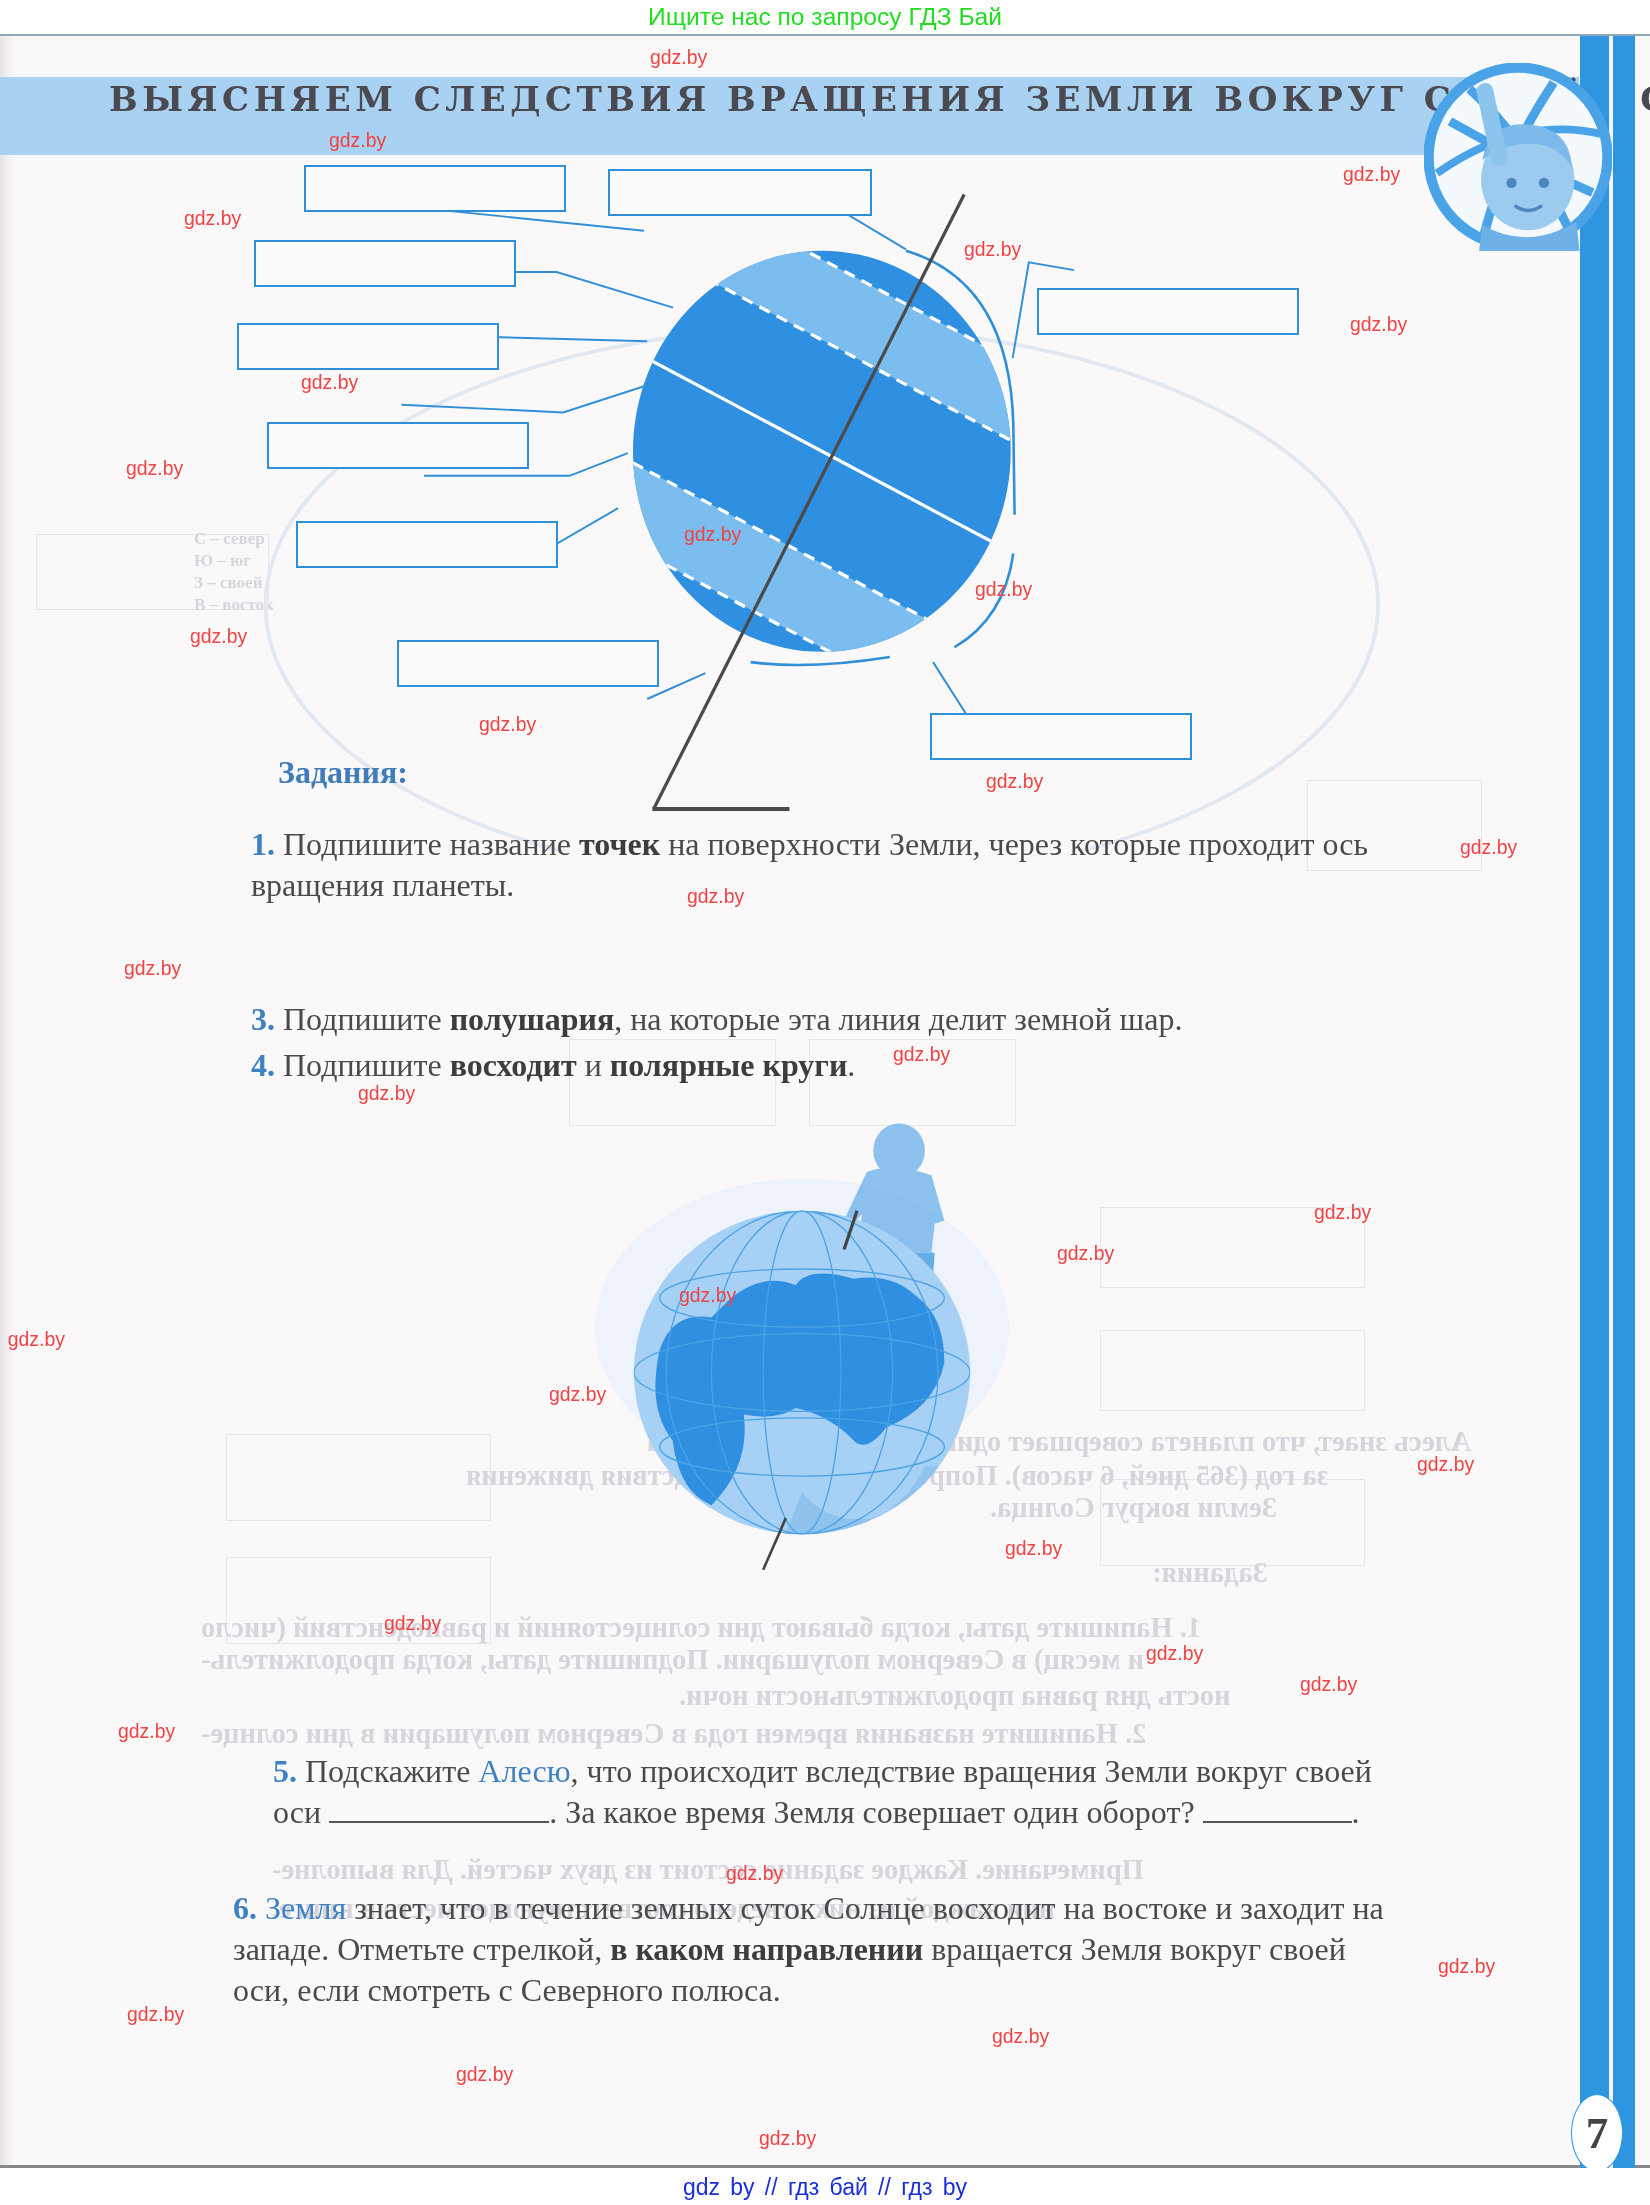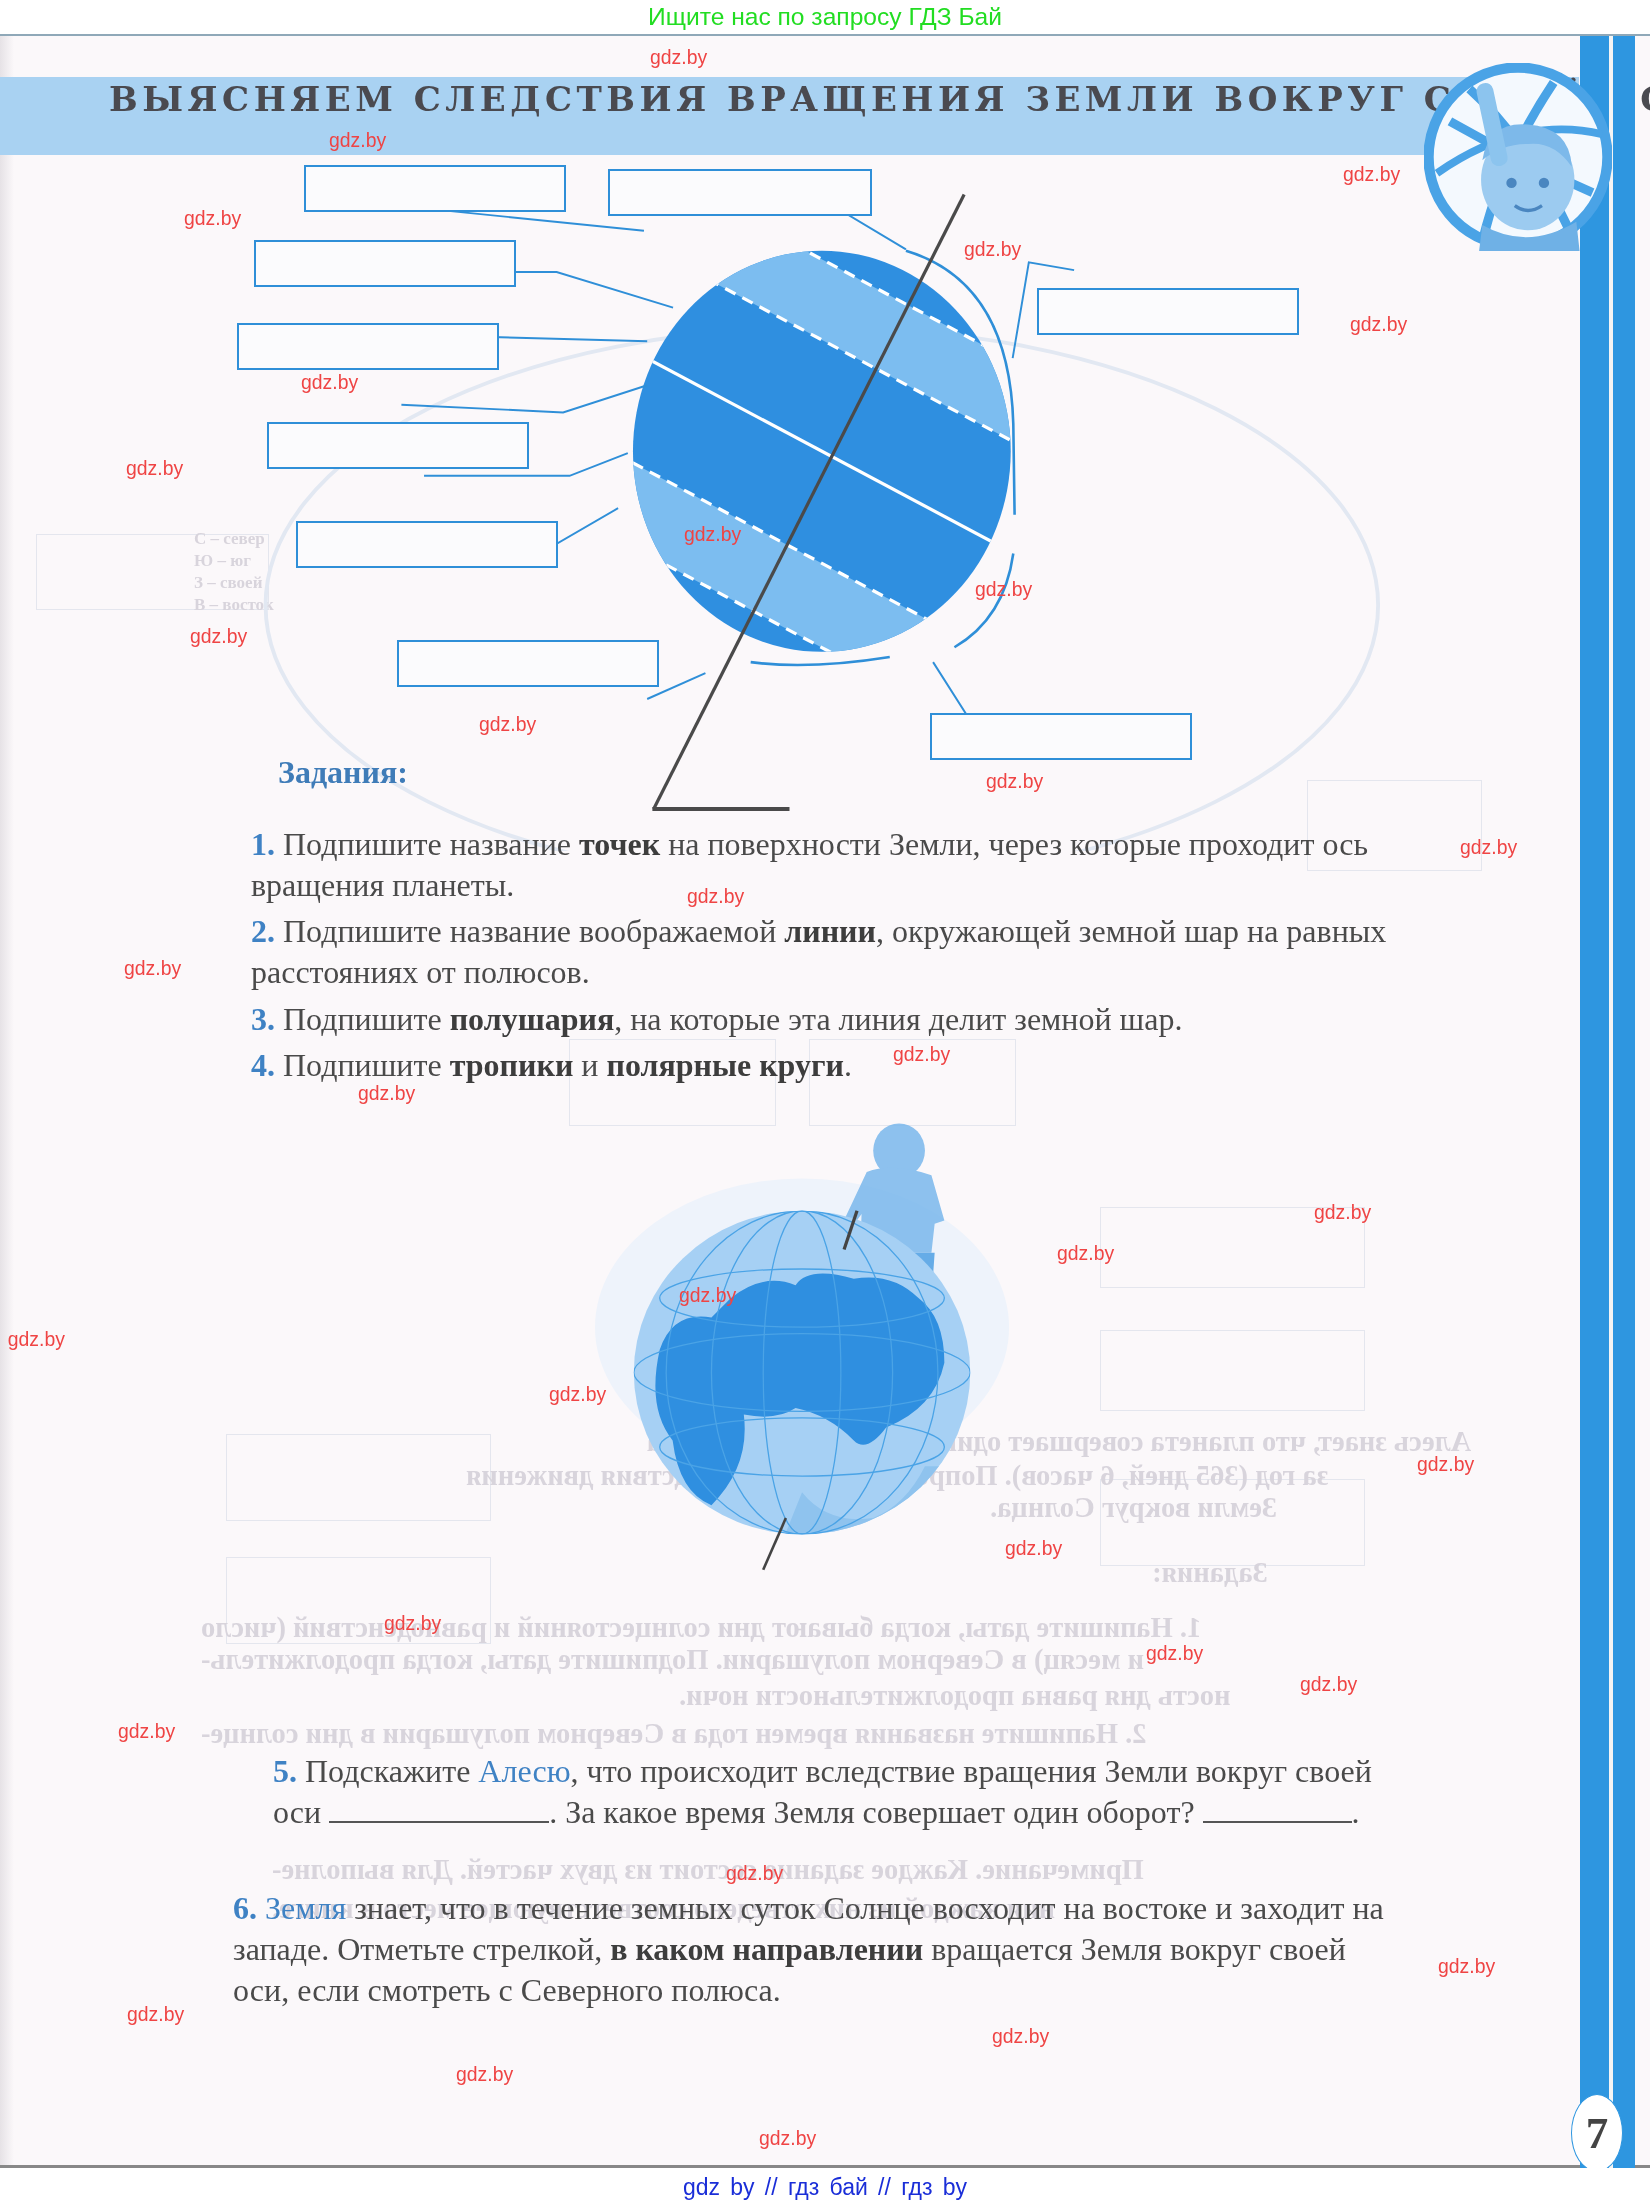--- a/index.html
+++ b/index.html
@@ -156,28 +156,25 @@
   <div class="label-box" style="left:296px;top:485px;width:262px;height:47px;"></div>
   <div class="label-box" style="left:397px;top:604px;width:262px;height:47px;"></div>
   <div class="label-box" style="left:1037px;top:252px;width:262px;height:47px;"></div>
   <div class="label-box" style="left:930px;top:677px;width:262px;height:47px;"></div>
 
   <div class="tasks-heading">Задания:</div>
 
   <div class="task" style="top:788px;">
     <span class="num">1.</span><span> Подпишите название </span><b>точек</b><span> на поверхности Земли, через которые проходит ось вращения планеты.</span>
   </div>
-  <div class="task" style="top:875px;">
-    <span class="num">2.</span><span> Подпишите название воображаемой </span><b>линии</b><span>, окружающей земной шар на равных расстояниях от полюсов.</span>
-  </div>
   <div class="task" style="top:963px;">
     <span class="num">3.</span><span> Подпишите </span><b>полушария</b><span>, на которые эта линия делит земной шар.</span>
   </div>
   <div class="task" style="top:1009px;">
-    <span class="num">4.</span><span> Подпишите </span><b>тропики</b><span> и </span><b>полярные круги</b><span>.</span>
+    <span class="num">4.</span><span> Подпишите </span><b>восходит</b><span> и </span><b>полярные круги</b><span>.</span>
   </div>
 
   <svg style="position:absolute;left:582px;top:1068px;width:453px;height:647px;" viewBox="0 0 700 1000">
     <defs>
       <clipPath id="g2">
           <ellipse cx="340" cy="415" rx="260" ry="250"></ellipse>
         </clipPath>
     </defs>
     <ellipse cx="340" cy="345" rx="320" ry="230" fill="#eef3fb"></ellipse>
 

